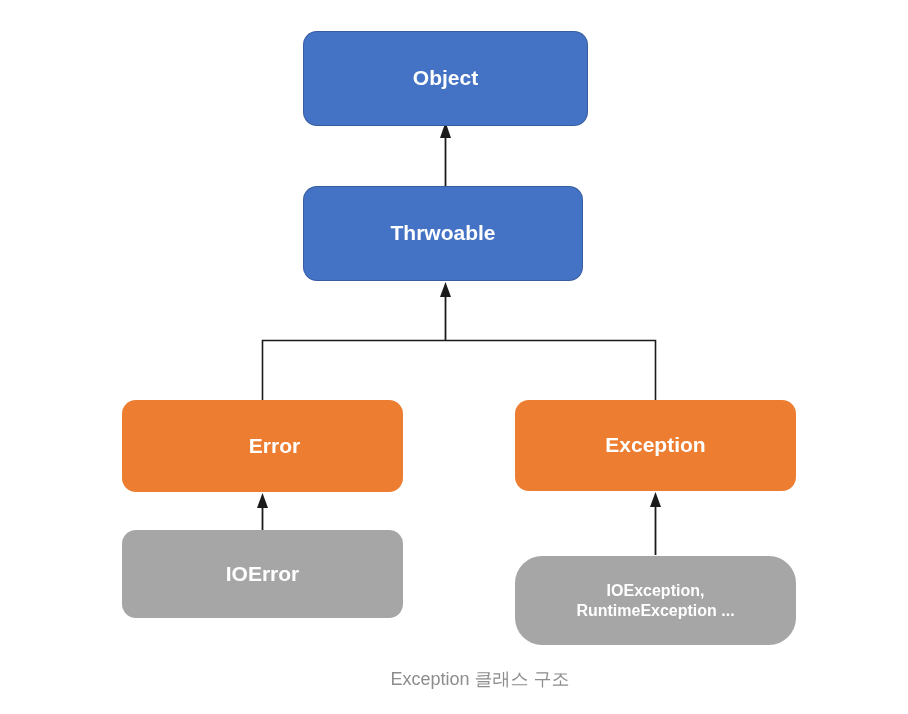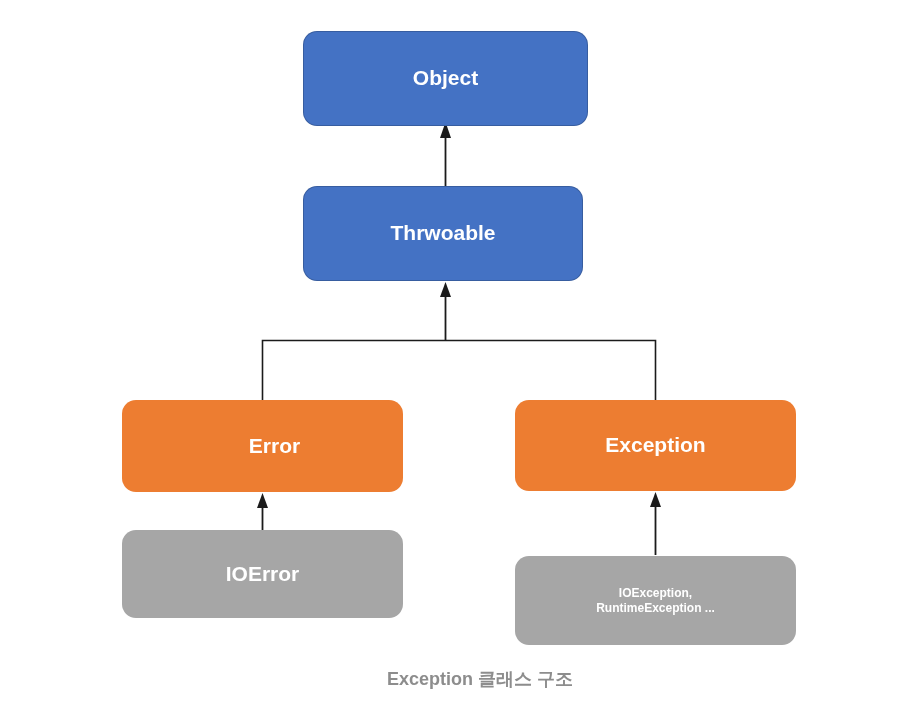--- a/index.html
+++ b/index.html
@@ -32,34 +32,34 @@
   }
   .node.blue{background:var(--class-blue);border:1px solid rgba(0,0,0,0.18);}
   .node.orange{background:var(--class-orange);}
   .node.gray{background:var(--class-gray);}
 
   #node-object   {left:303px;top:31px; width:285px;height:95px;}
   #node-throwable{left:303px;top:186px;width:280px;height:95px;}
   #node-error    {left:122px;top:400px;width:281px;height:92px;padding-left:24px;}
   #node-exception{left:515px;top:400px;width:281px;height:91px;}
   #node-ioerror  {left:122px;top:530px;width:281px;height:88px;}
-  #node-leafgroup{left:515px;top:556px;width:281px;height:89px;font-size:12px;}
+  #node-leafgroup{left:515px;top:556px;width:281px;height:89px;font-size:16px;border-radius:27px;}
 
   .connectors{position:absolute;left:0;top:0;width:908px;height:714px;pointer-events:none;}
   .edge{stroke:var(--line);stroke-width:1.8;fill:none;}
   .branch{stroke:var(--line);stroke-width:1.6;fill:none;}
   .arrowhead{fill:var(--line);stroke:none;}
 
   .caption{
     position:absolute;
     left:480px;top:667px;
     transform:translateX(-50%);
     color:var(--caption-gray);
     font-size:18px;
-    font-weight:700;
+    font-weight:400;
     white-space:nowrap;
   }
 </style>
 </head>
 <body>
 
 <div class="canvas">
 
   <svg class="connectors" viewBox="0 0 908 714" aria-hidden="true">
 

